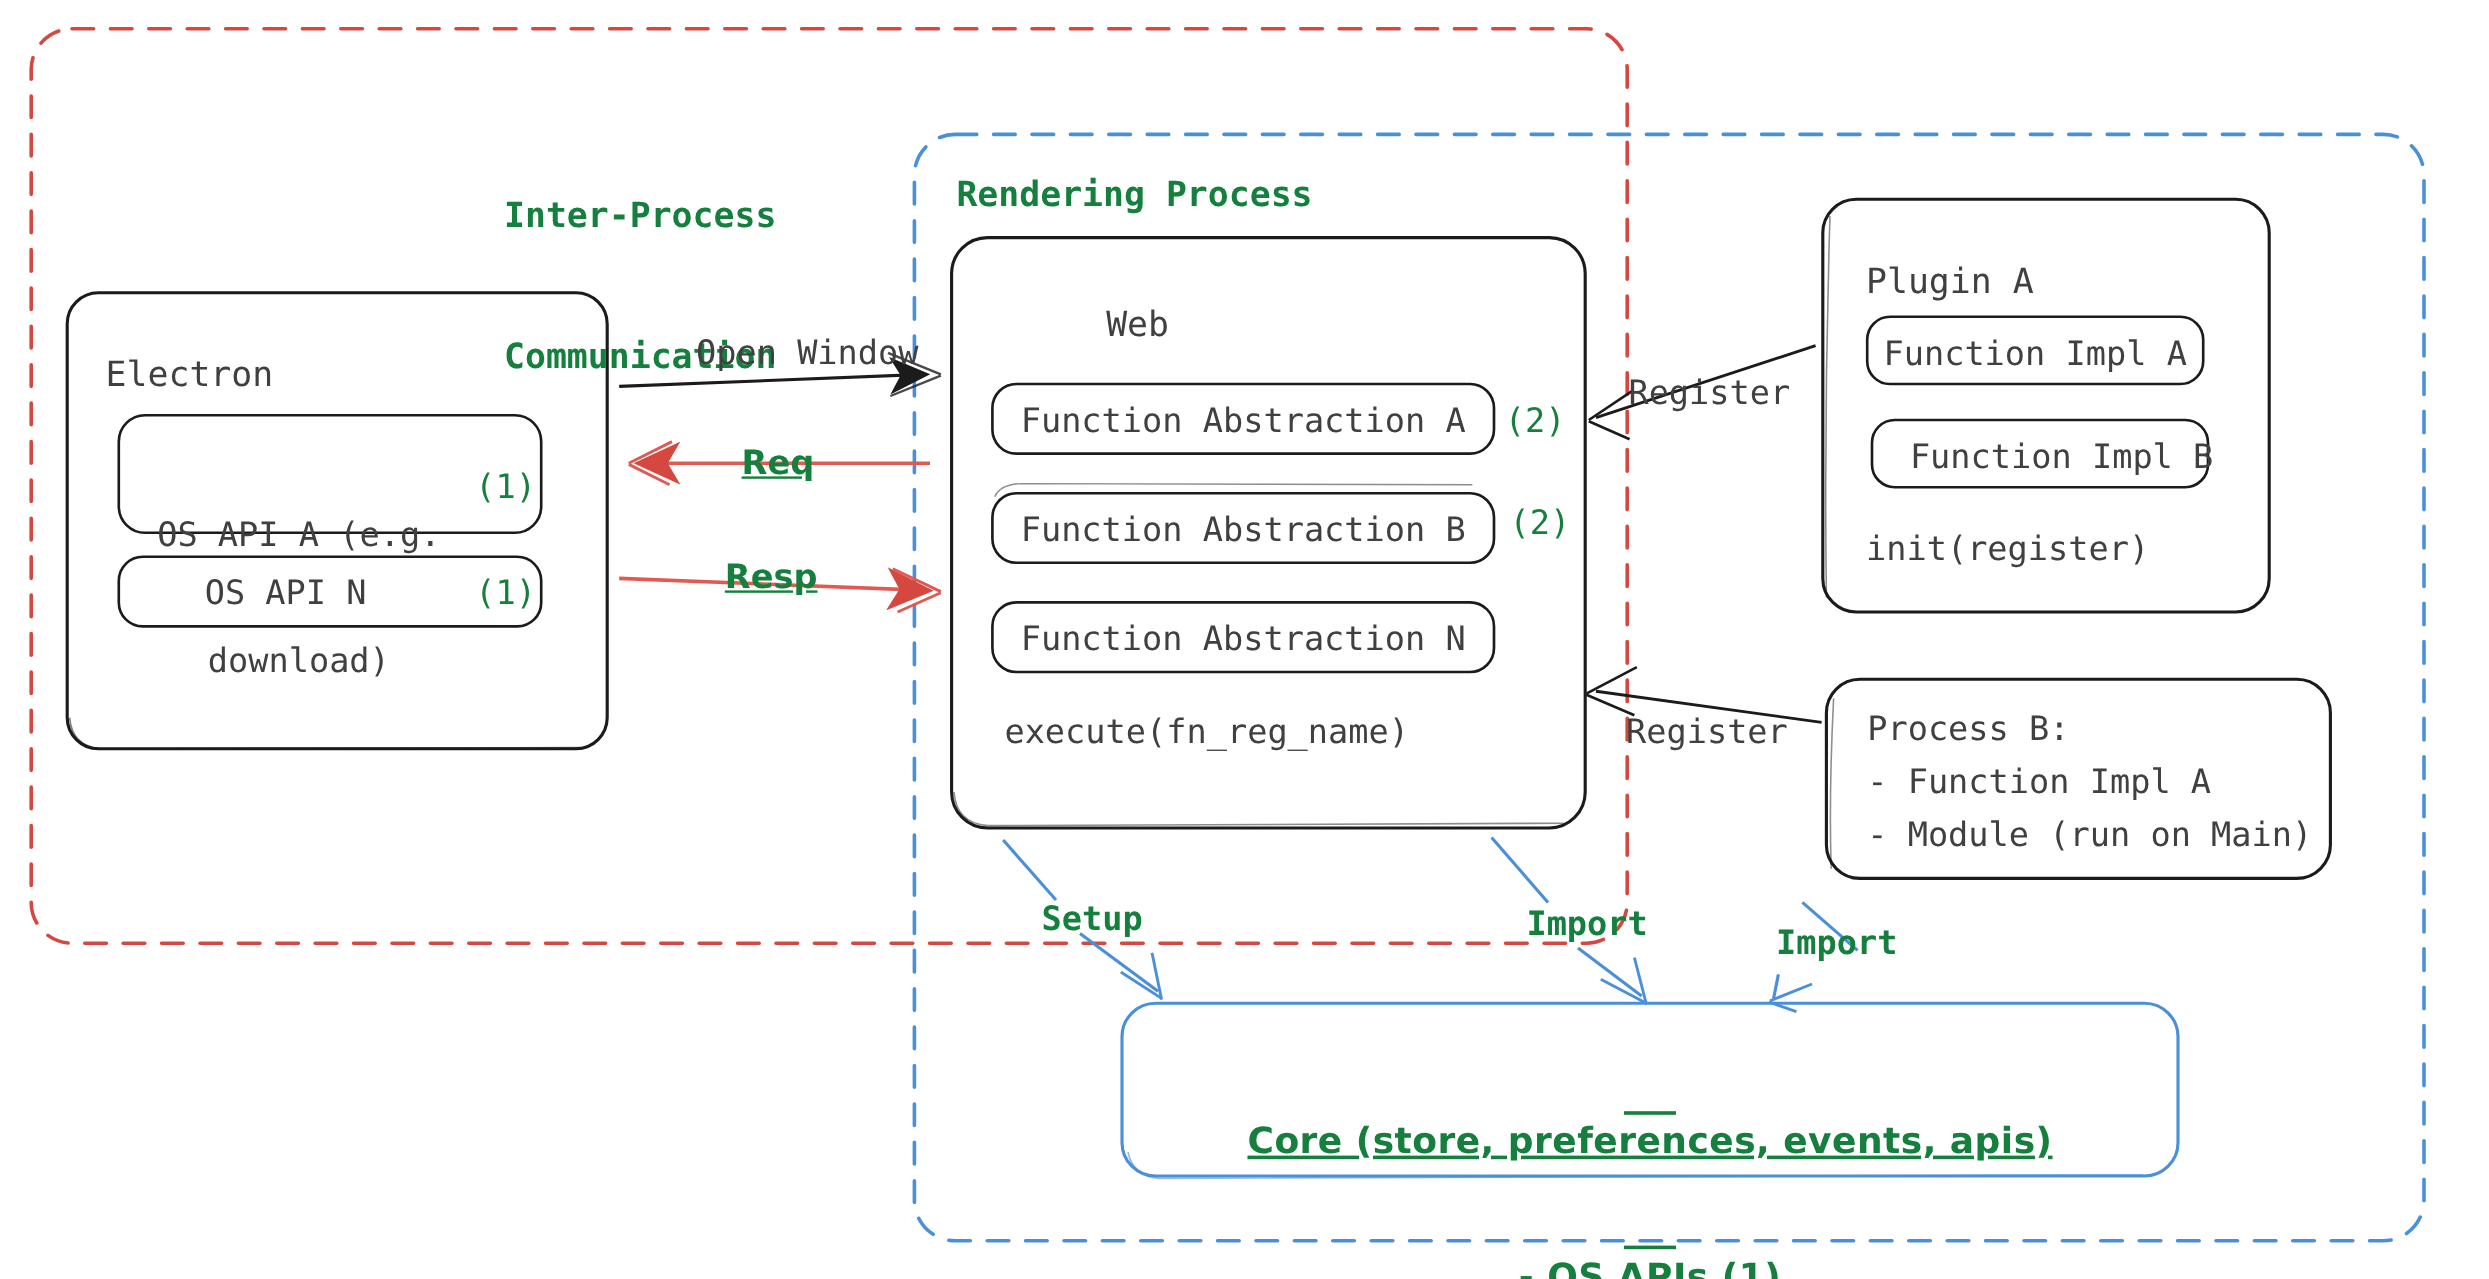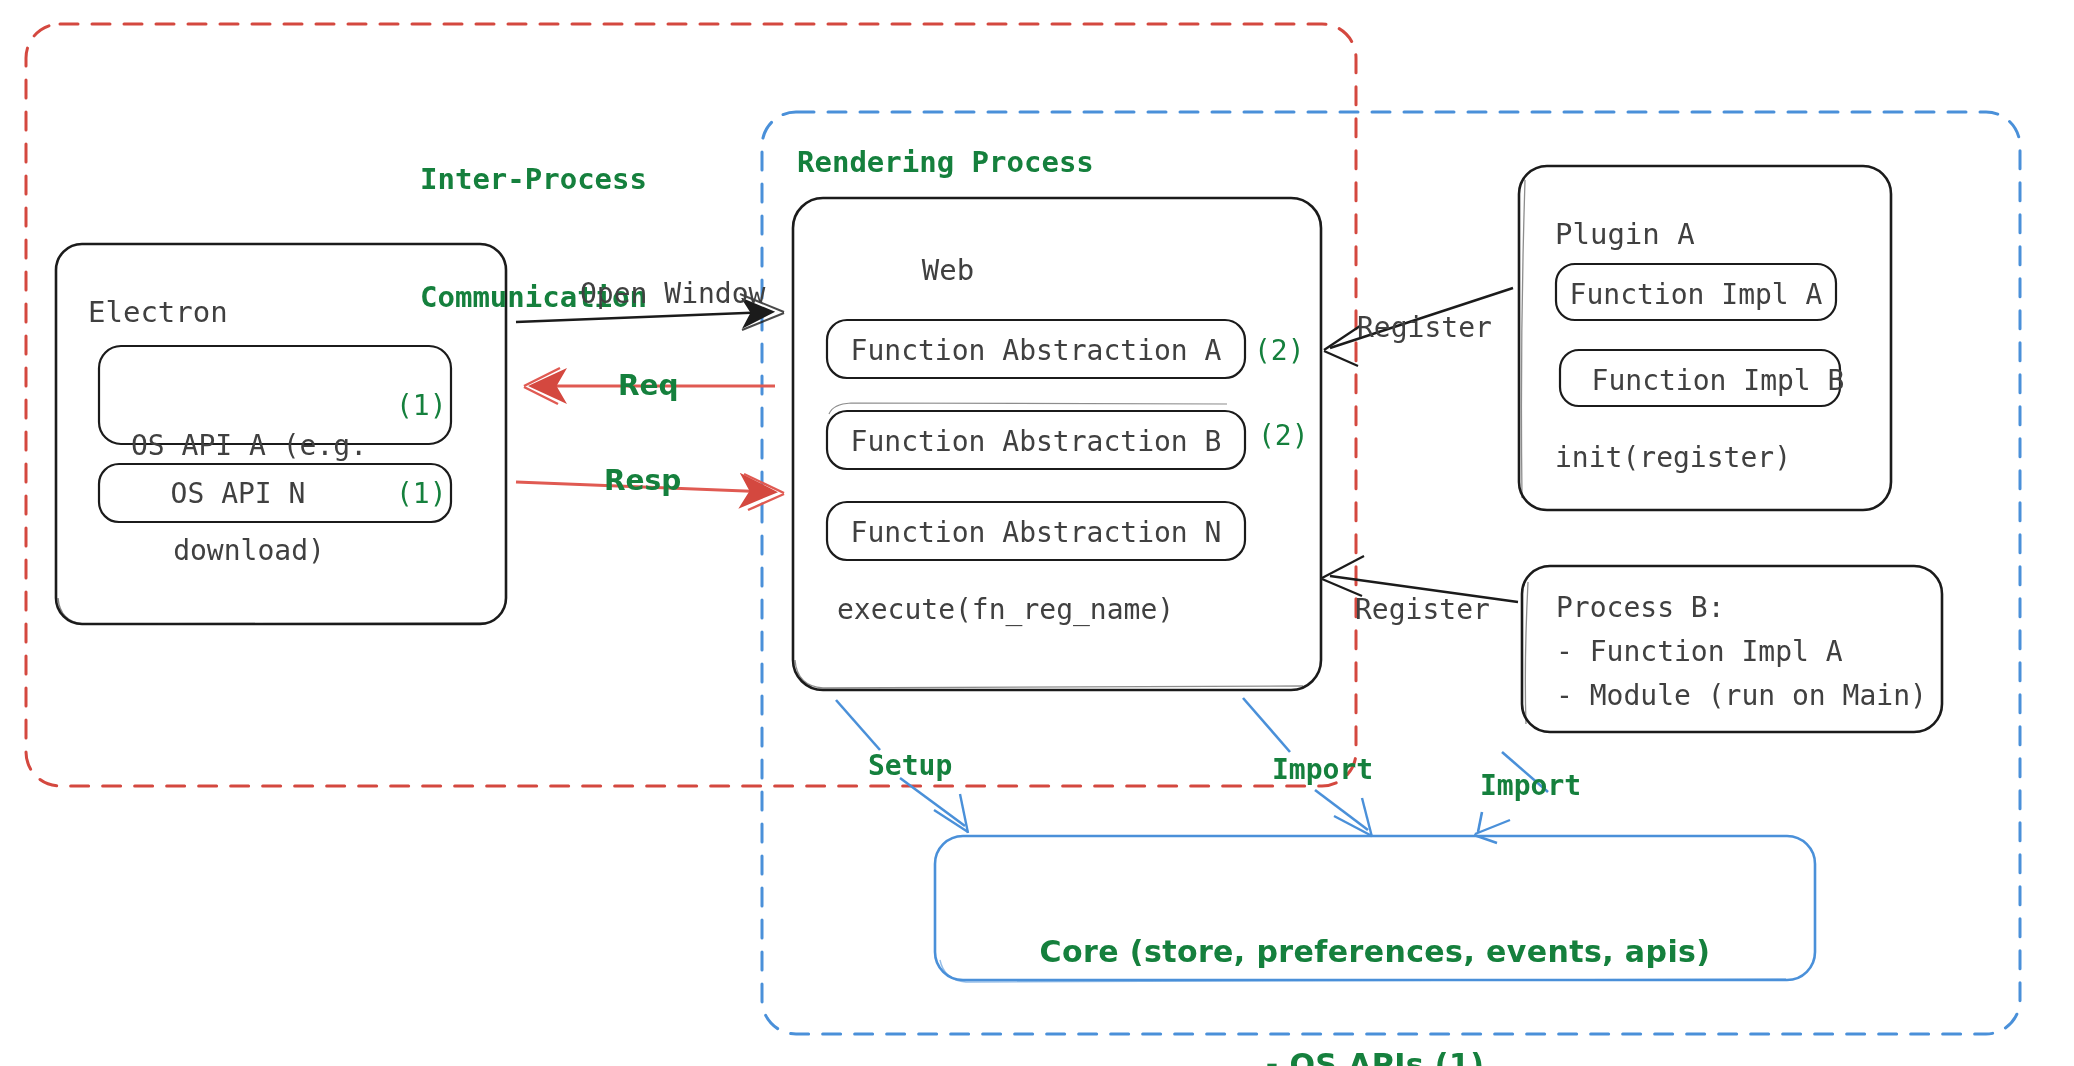--- a/index.html
+++ b/index.html
@@ -24,21 +24,21 @@
     width: 2074px;
     height: 1066px;
     pointer-events: none;
   }
   .lbl {
     position: absolute;
     white-space: pre;
     font-family: "DejaVu Sans Mono", "Liberation Mono", monospace;
     line-height: 1.25;
   }
-  .sans-bold { font-family: "DejaVu Sans", "Liberation Sans", sans-serif; font-weight: bold; }
+  .sans-bold { font-family: "DejaVu Sans", "Liberation Sans", sans-serif; font-weight: bold; text-decoration: underline; }
 
   
   .c-black { color: #404040; }
   .c-blue  { color: #15803d; }
   .c-red   { color: #15803d; }
 
   
   .t-title   { font-size: 29px; }
   .t-box     { font-size: 28px; }
   .t-arrow   { font-size: 28px; }

